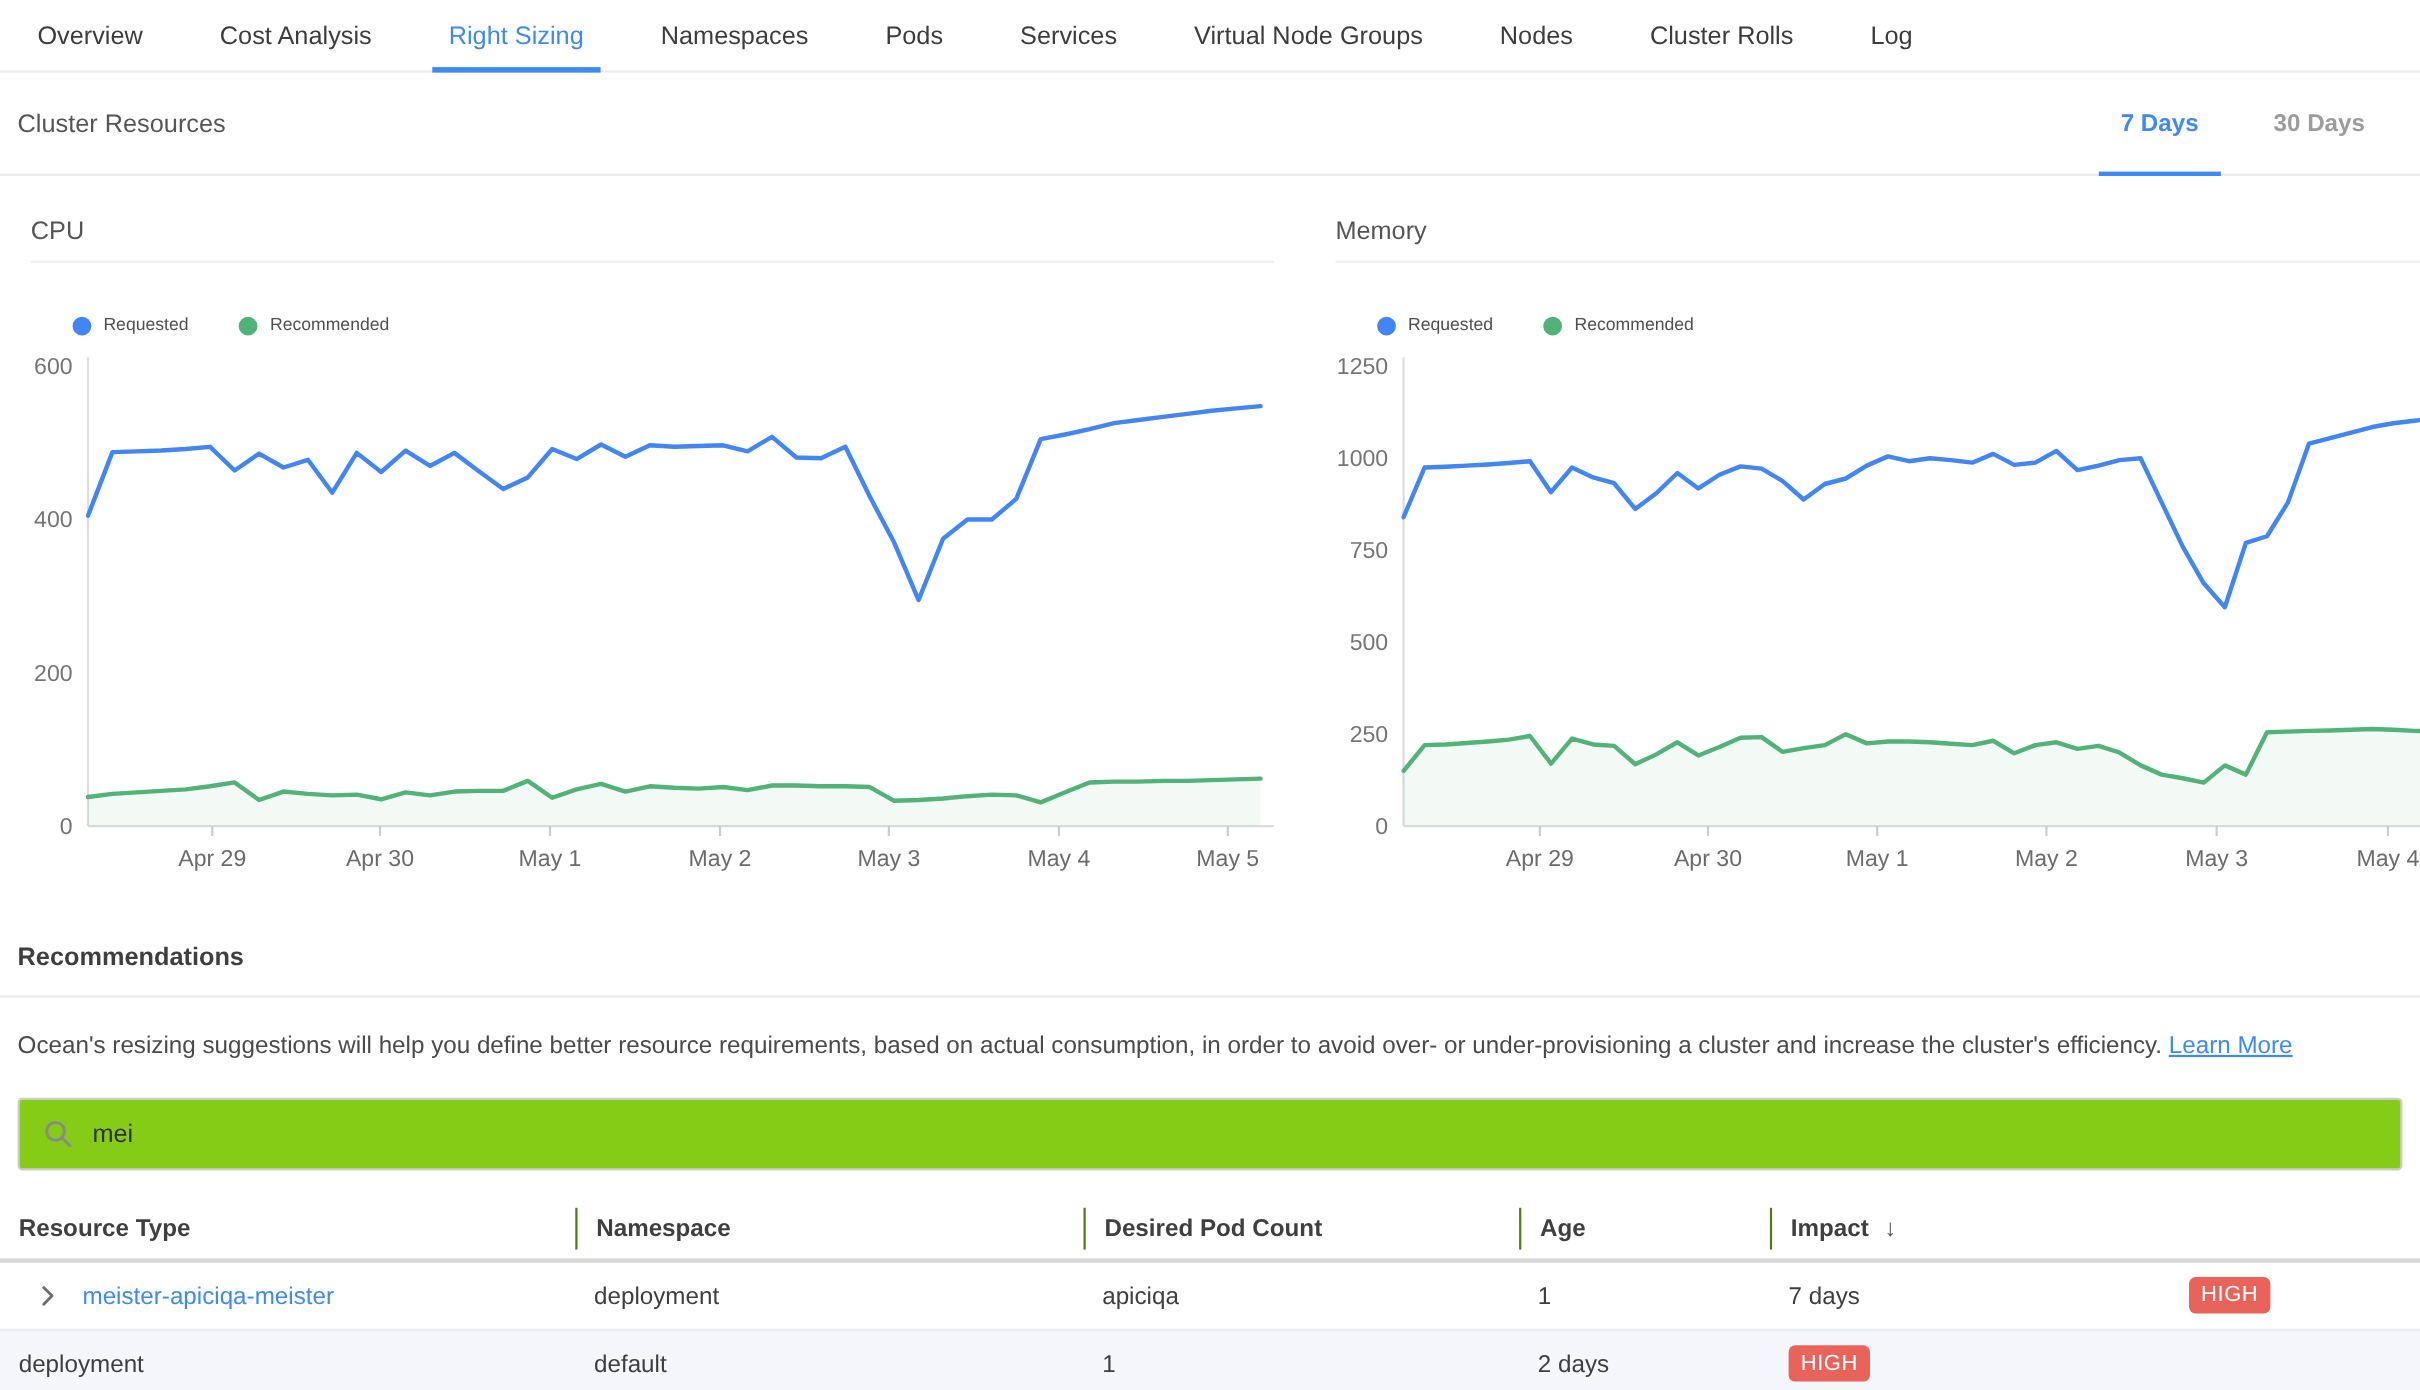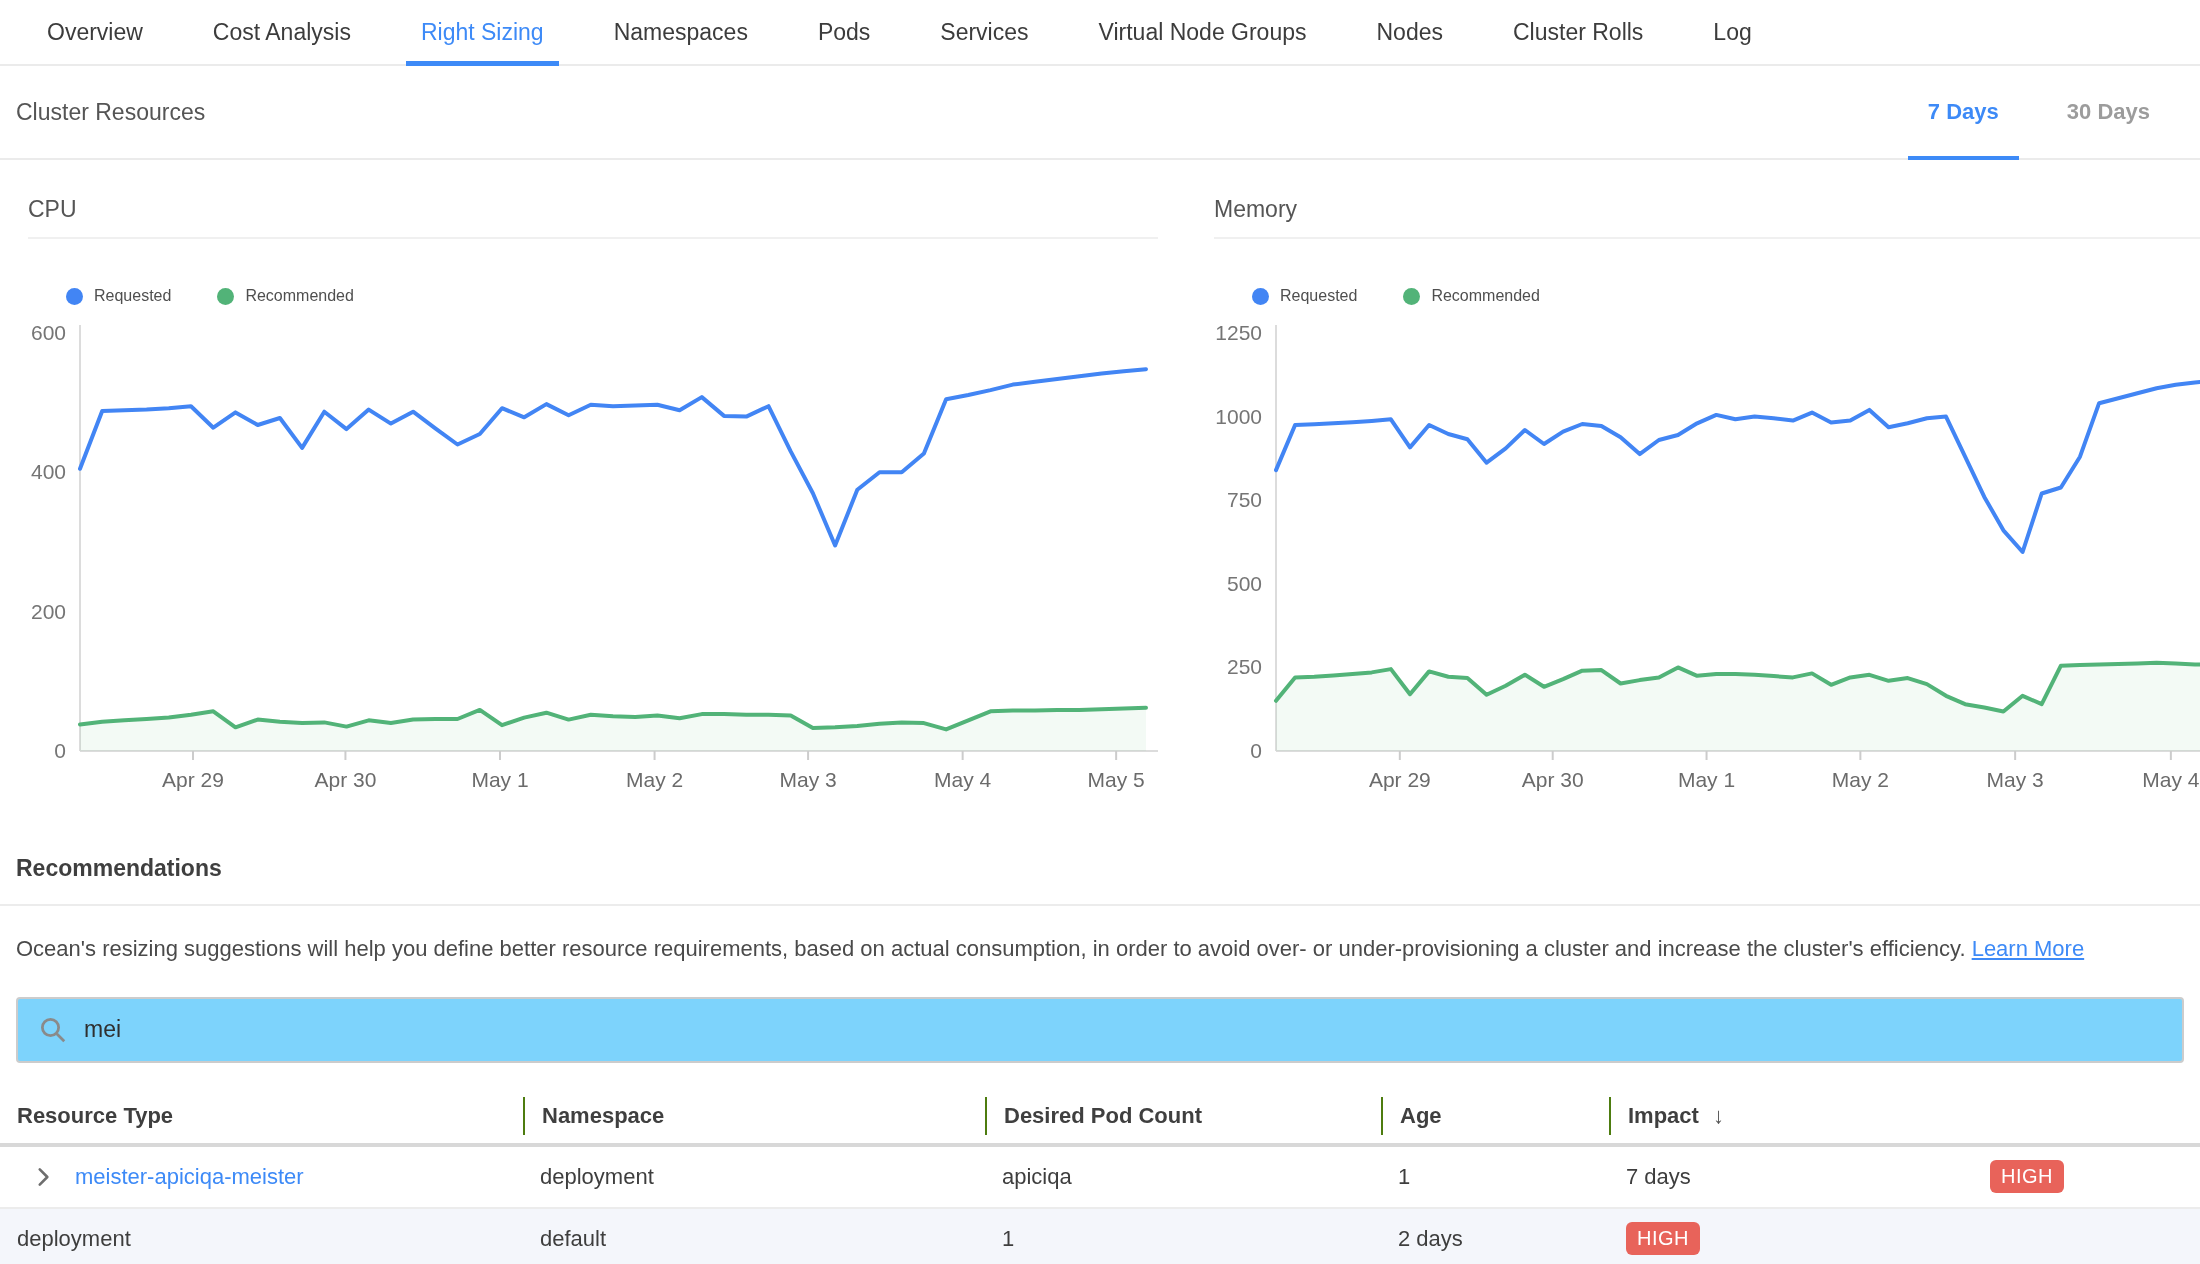--- a/index.html
+++ b/index.html
@@ -1,21 +1,21 @@
 <!DOCTYPE html>
 <html><head>
 <meta charset="utf-8">
 <style>
   * { margin:0; padding:0; box-sizing:border-box; }
   html,body { width:2200px; height:1264px; overflow:hidden; background:#fff;
     font-family:"Liberation Sans", sans-serif; color:#3e3e3e; }
 
   
   .tabbar { display:flex; align-items:stretch; height:66px; border-bottom:2px solid #ebebeb;
-    padding-left:32px; background:#fff; }
+    padding-left:19px; background:#fff; }
   .tab { position:relative; display:flex; align-items:center; padding:0 15px; margin-right:40px;
     font-size:23px; color:#3c3c3c; cursor:pointer; white-space:nowrap; }
   .tab.active { color:#3d8af7; }
   .tab.active::after { content:""; position:absolute; left:0; right:0; bottom:-2px; height:5px; background:#3d8af7; }
 
   
   .section-header { display:flex; align-items:center; justify-content:space-between;
     height:94px; padding:0 16px; border-bottom:2px solid #ebebeb; }
   .section-title { font-size:23px; color:#555; }
   .range-tabs { display:flex; align-items:center; height:100%; }
@@ -38,21 +38,21 @@
   svg text { font-family:"Liberation Sans", sans-serif; }
 
   
   .rec-section { padding:0 16px; }
   .rec-title { margin-top:54px; font-size:23px; font-weight:bold; color:#3f3f3f; }
   .rec-divider { margin:22px -16px 0 -16px; border-bottom:2px solid #ececec; }
   .rec-desc { margin-top:28px; font-size:22px; color:#4a4a4a; line-height:1.4; }
   .learn-more { color:#3d8af7; text-decoration:underline; cursor:pointer; }
 
   .search-box { margin-top:32px; height:66px; border:2px solid #ccc; border-radius:4px;
-    display:flex; align-items:center; padding:0 20px; background:#7dd3fc; }
+    display:flex; align-items:center; padding:0 20px; background:#84cc16; }
   .search-box input { border:none; outline:none; font-size:23px; color:#2f2f2f; flex:1;
     margin-left:16px; font-family:"Liberation Sans", sans-serif; background:transparent; }
 
   
   .table { margin-top:26px; width:2200px; margin-left:-16px; }
   .t-grid { display:grid; grid-template-columns:523px 462px 396px 228px 364px 1fr; align-items:center; }
   .t-head { height:58px; border-bottom:4px solid #d8d8d8; }
   .t-head .cell { font-weight:bold; color:#3f3f3f; font-size:22px; height:38px; display:flex; align-items:center; }
   .t-head .cell + .cell { border-left:2px solid #4d7c0f; }
   .cell { padding-left:17px; font-size:22px; color:#3e3e3e; }

